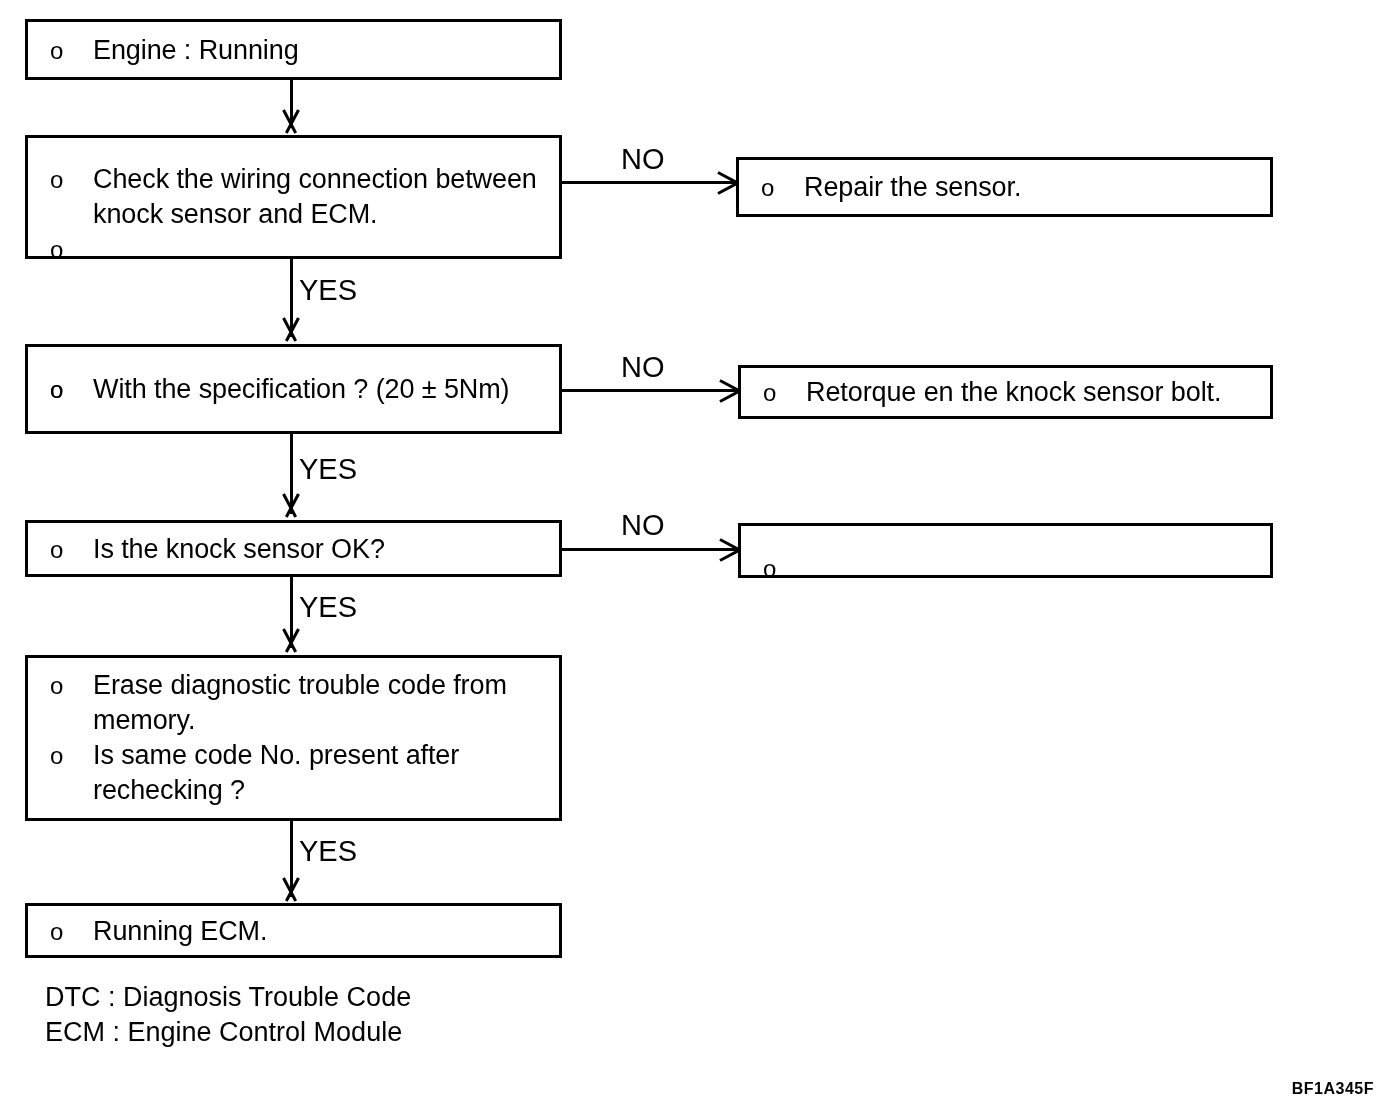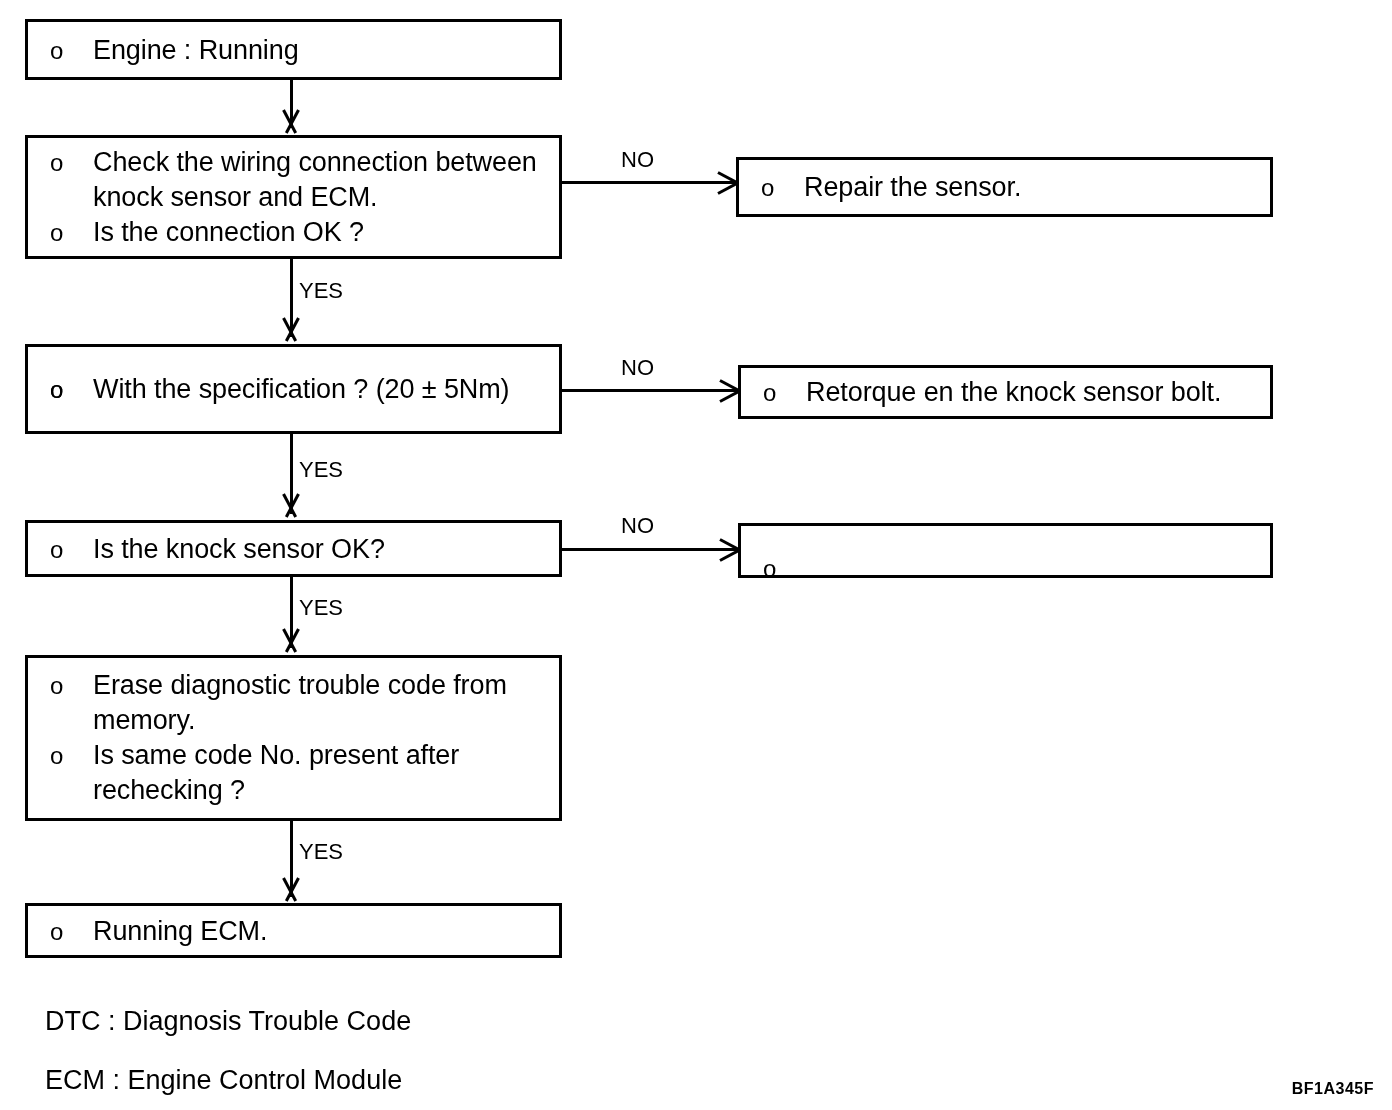--- a/index.html
+++ b/index.html
@@ -110,34 +110,34 @@
   }
   .arrow-right::after {
     bottom: 2px;
     transform: rotate(-28deg);
     transform-origin: left center;
   }
 
   
   .branch-label {
     position: absolute;
-    font-size: 22px;
+    font-size: 29px;
     line-height: 27px;
     white-space: nowrap;
   }
 
   
   .legend {
     position: absolute;
     left: 45px;
     top: 980px;
     font-size: 27px;
     line-height: 35px;
   }
-  .legend div { white-space: nowrap; margin-top: 24px; }
+  .legend div { white-space: nowrap; }
 
   
   .fig-code {
     position: absolute;
     right: 18px;
     bottom: 12px;
     font-size: 16px;
     font-weight: bold;
     letter-spacing: 0.5px;
     font-family: "Liberation Sans", sans-serif;
@@ -154,21 +154,21 @@
     </div>
   </div>
 
   <div class="vline" style="left:290px; top:80px; height:48px;"></div>
   <div class="arrow-down" style="left:278px; top:110px;"></div>
 
   <div class="box" style="left:25px; top:135px; width:537px; height:124px;">
     <div class="box-inner">
       <span class="bullet-line"><span class="marker">o</span><span>Check the wiring connection between
 knock sensor and ECM.</span></span>
-      <span class="bullet-line"><span class="marker">o</span><span>Is the connection OK ?</span></span>
+      <span class="bullet-line"><span class="marker">o</span></span>
     </div>
   </div>
 
   <div class="hline" style="left:562px; top:181px; width:182px;"></div>
   <div class="arrow-right" style="left:718px; top:169px;"></div>
   <div class="branch-label" style="left:621px; top:146px;">NO</div>
 
   <div class="box" style="left:736px; top:157px; width:537px; height:60px;">
     <div class="box-inner">
       <span class="bullet-line"><span class="marker">o</span><span>Repair the sensor.</span></span>

